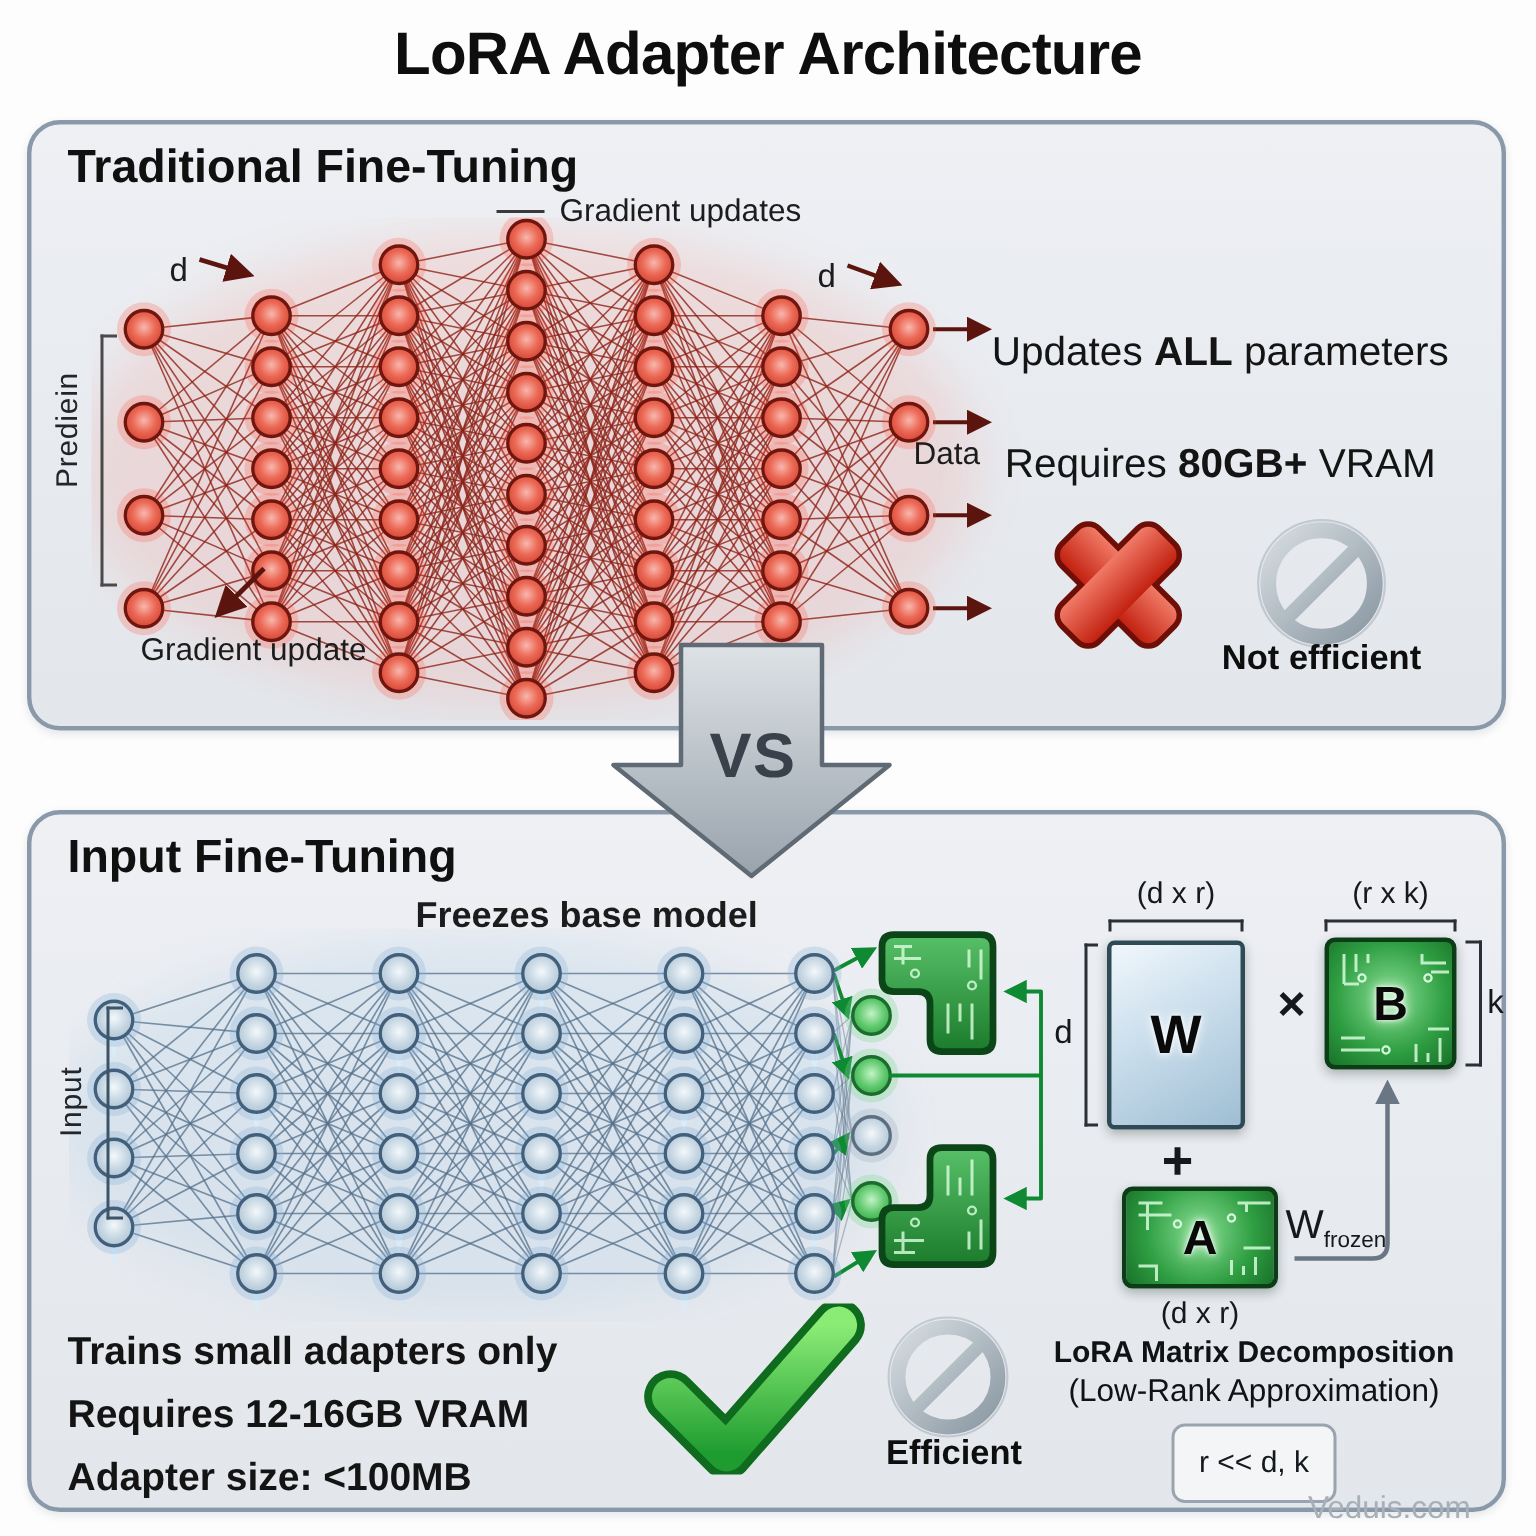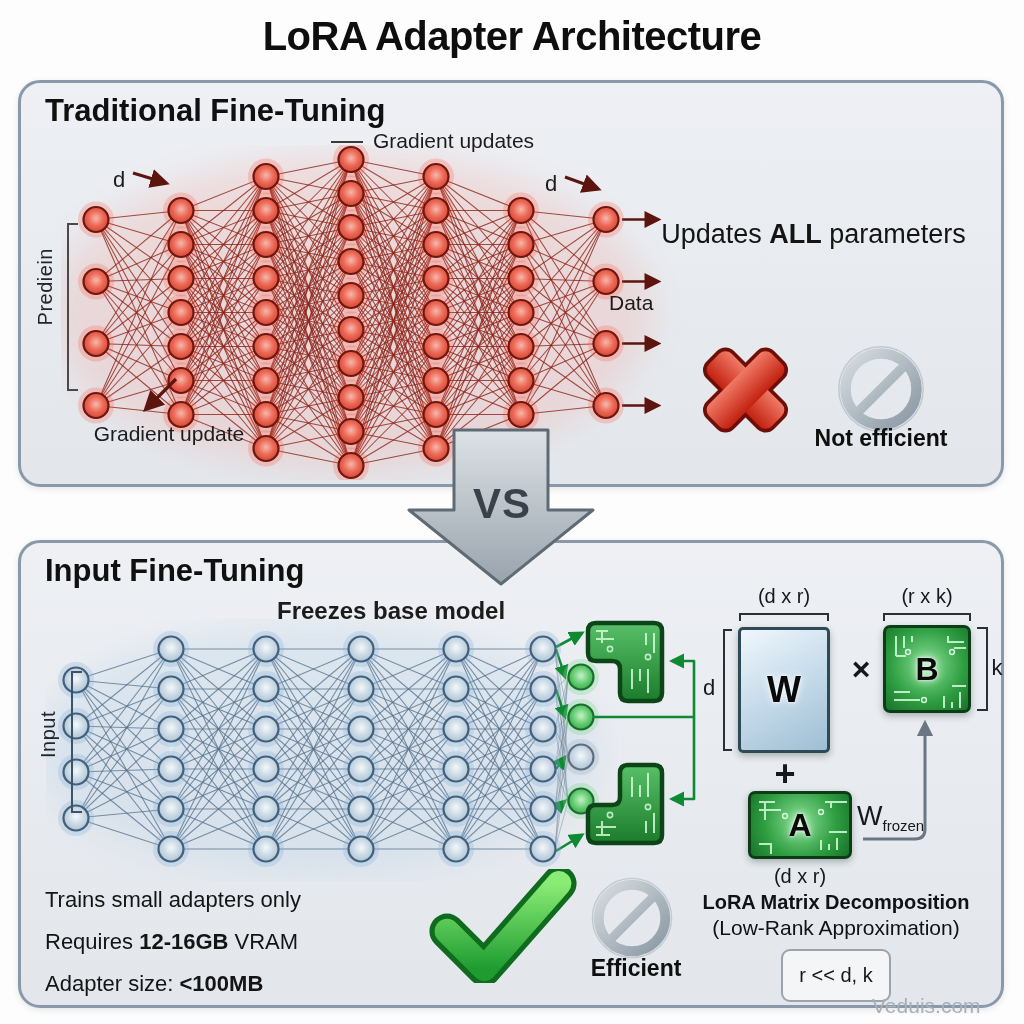--- a/index.html
+++ b/index.html
@@ -29,21 +29,21 @@
   .darrow { position:absolute; display:flex; align-items:flex-start; gap:5px;
             font-size:22px; color:#1c1c1c; }
   .info-block { position:absolute; text-align:center; color:#141414; }
   .info-line { font-size:27px; }
   .info-line b { font-weight:700; }
   .icon { position:absolute; }
   .icon-label { position:absolute; text-align:center; font-weight:700; font-size:23px; color:#0e0e0e; }
   .vs-wrap { position:absolute; left:407px; top:428px; width:190px; height:160px; z-index:6; }
   .vs-text { position:absolute; top:52px; left:0; width:100%; text-align:center;
              font-size:42px; font-weight:700; color:#39424b; letter-spacing:1px; }
-  .stats { position:absolute; left:24px; top:336px; font-size:22px; line-height:42px; color:#141414; }
+  .stats { position:absolute; left:24px; top:336px; font-size:26px; line-height:42px; color:#141414;font-weight:bold; }
   .matrix { position:absolute; display:flex; align-items:center; justify-content:center;
             border-radius:7px; box-shadow:0 3px 7px rgba(20,40,30,.3); overflow:hidden; }
   .matrix .letter { position:relative; z-index:2; font-weight:700; color:#0a0a0a;
                     text-shadow:0 0 8px rgba(255,255,255,.95), 0 0 3px rgba(255,255,255,.9); }
   .m-w { background:linear-gradient(150deg,#f0f7fc 0%,#c6dbea 50%,#9fbed3 100%); border:3px solid #2f4a57; border-radius:5px; }
   .m-green { background:radial-gradient(circle at 50% 45%, #8ae096 0%, #2f9e42 60%, #187229 100%); border:3px solid #0c3d16; }
   .circuit { position:absolute; inset:0; z-index:1; }
   .dims { position:absolute; text-align:center; font-size:20px; color:#15181c; }
   .op { position:absolute; text-align:center; font-weight:700; color:#15181c; }
   .wfrozen { position:absolute; font-size:27px; color:#15181c; }
@@ -612,20 +612,23 @@
       <line x1="42" y1="6" x2="12" y2="36" stroke="#5c150e" stroke-width="3.2" marker-end="url(#mRed)"></line>
     </svg>
     <div class="gu-label">Gradient update</div>
 
     <div class="small-label" style="left:588px; top:208px;">Data</div>
 
     <div class="info-block" style="left:595px; top:112px; width:395px;margin-top:24px;">
       <div class="info-line" style="margin-bottom:44px;">
         <span>Updates </span><b>ALL</b><span> parameters</span>
       </div>
+      <div class="info-line">
+        <span>Requires </span><b>80GB+</b><span> VRAM</span>
+      </div>
     </div>
 
     <svg class="icon" style="left:672px; top:252px;" width="105" height="110" viewBox="0 0 100 100">
       <g transform="rotate(45 50 50)">
           <rect x="8" y="35" width="84" height="30" rx="8" fill="#a91c0f" stroke="#6e0f07" stroke-width="7"></rect>
         </g>
       <g transform="rotate(-45 50 50)">
           <rect x="8" y="35" width="84" height="30" rx="8" fill="#a91c0f" stroke="#6e0f07" stroke-width="7"></rect>
         </g>
       <g transform="rotate(45 50 50)">

